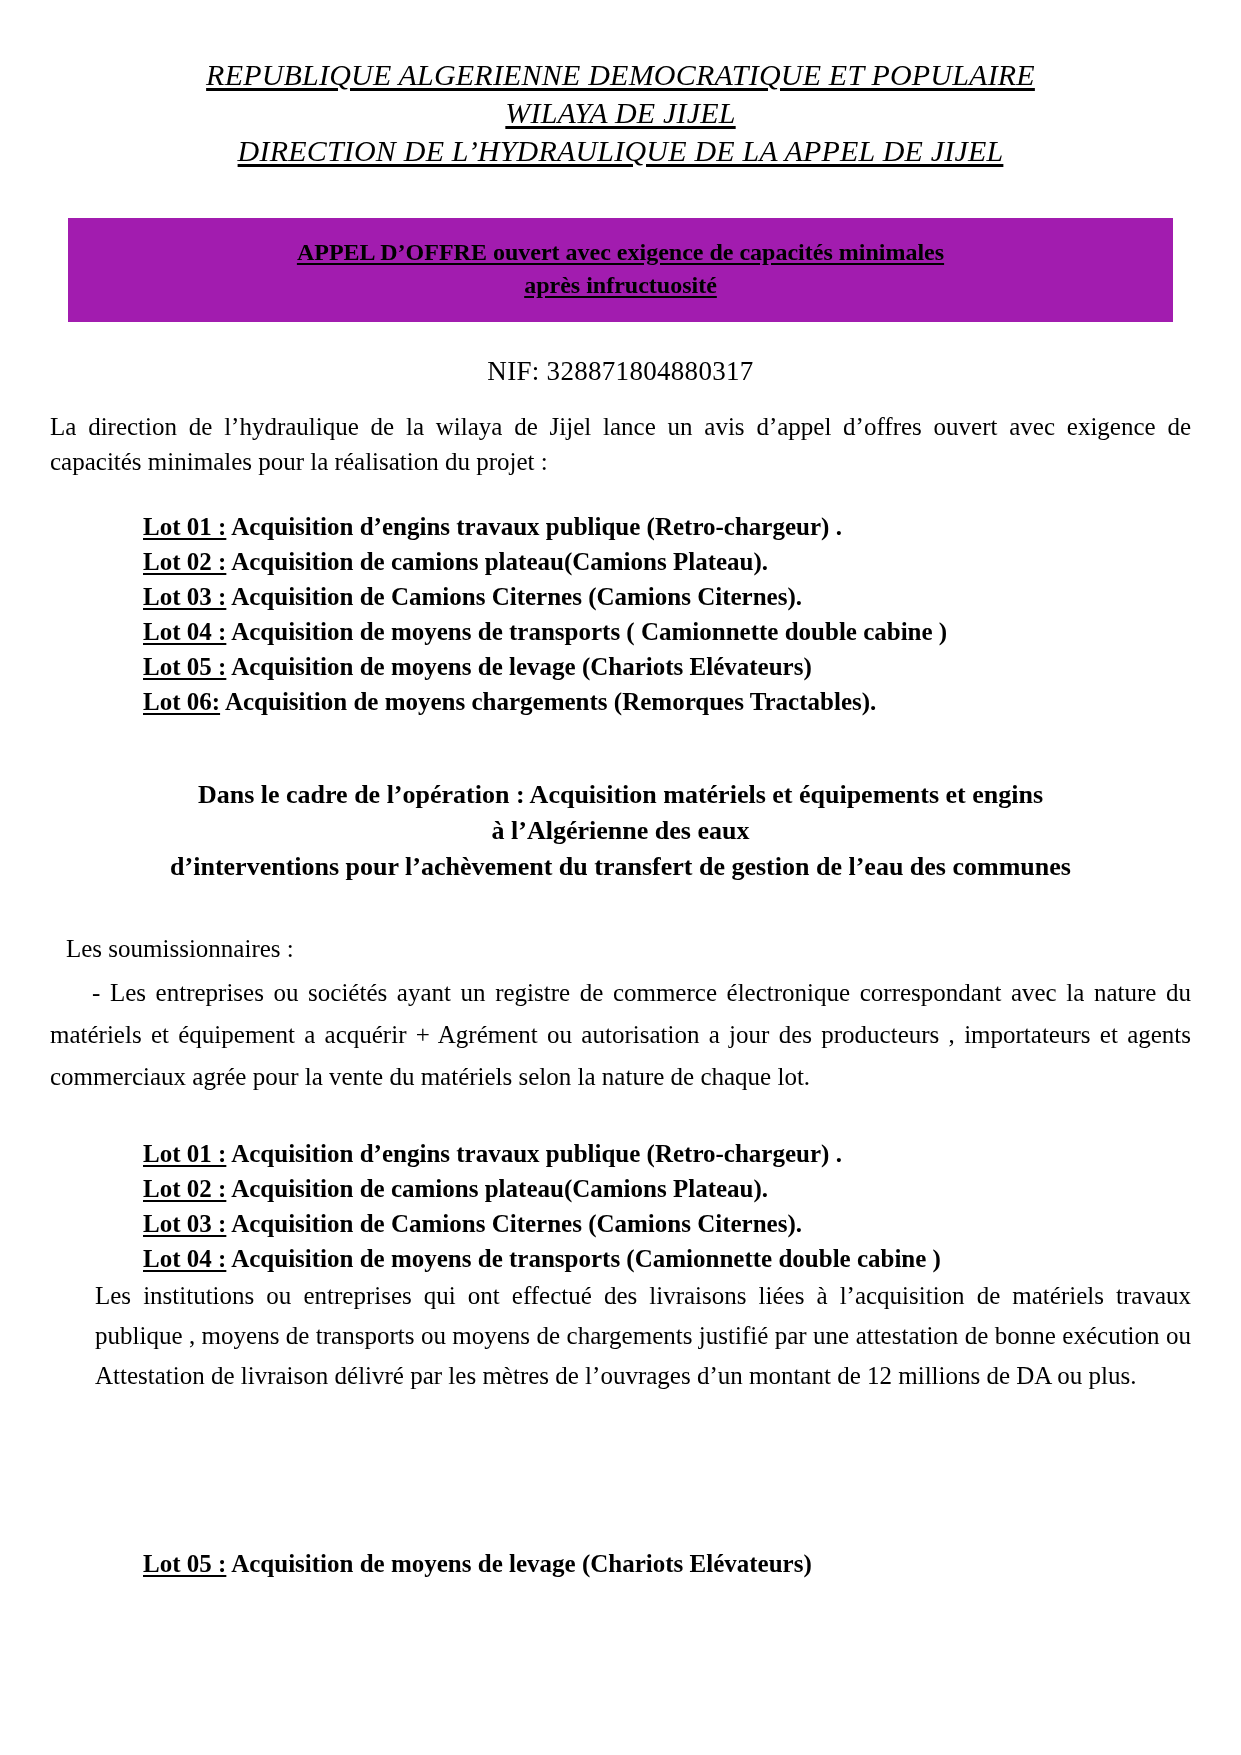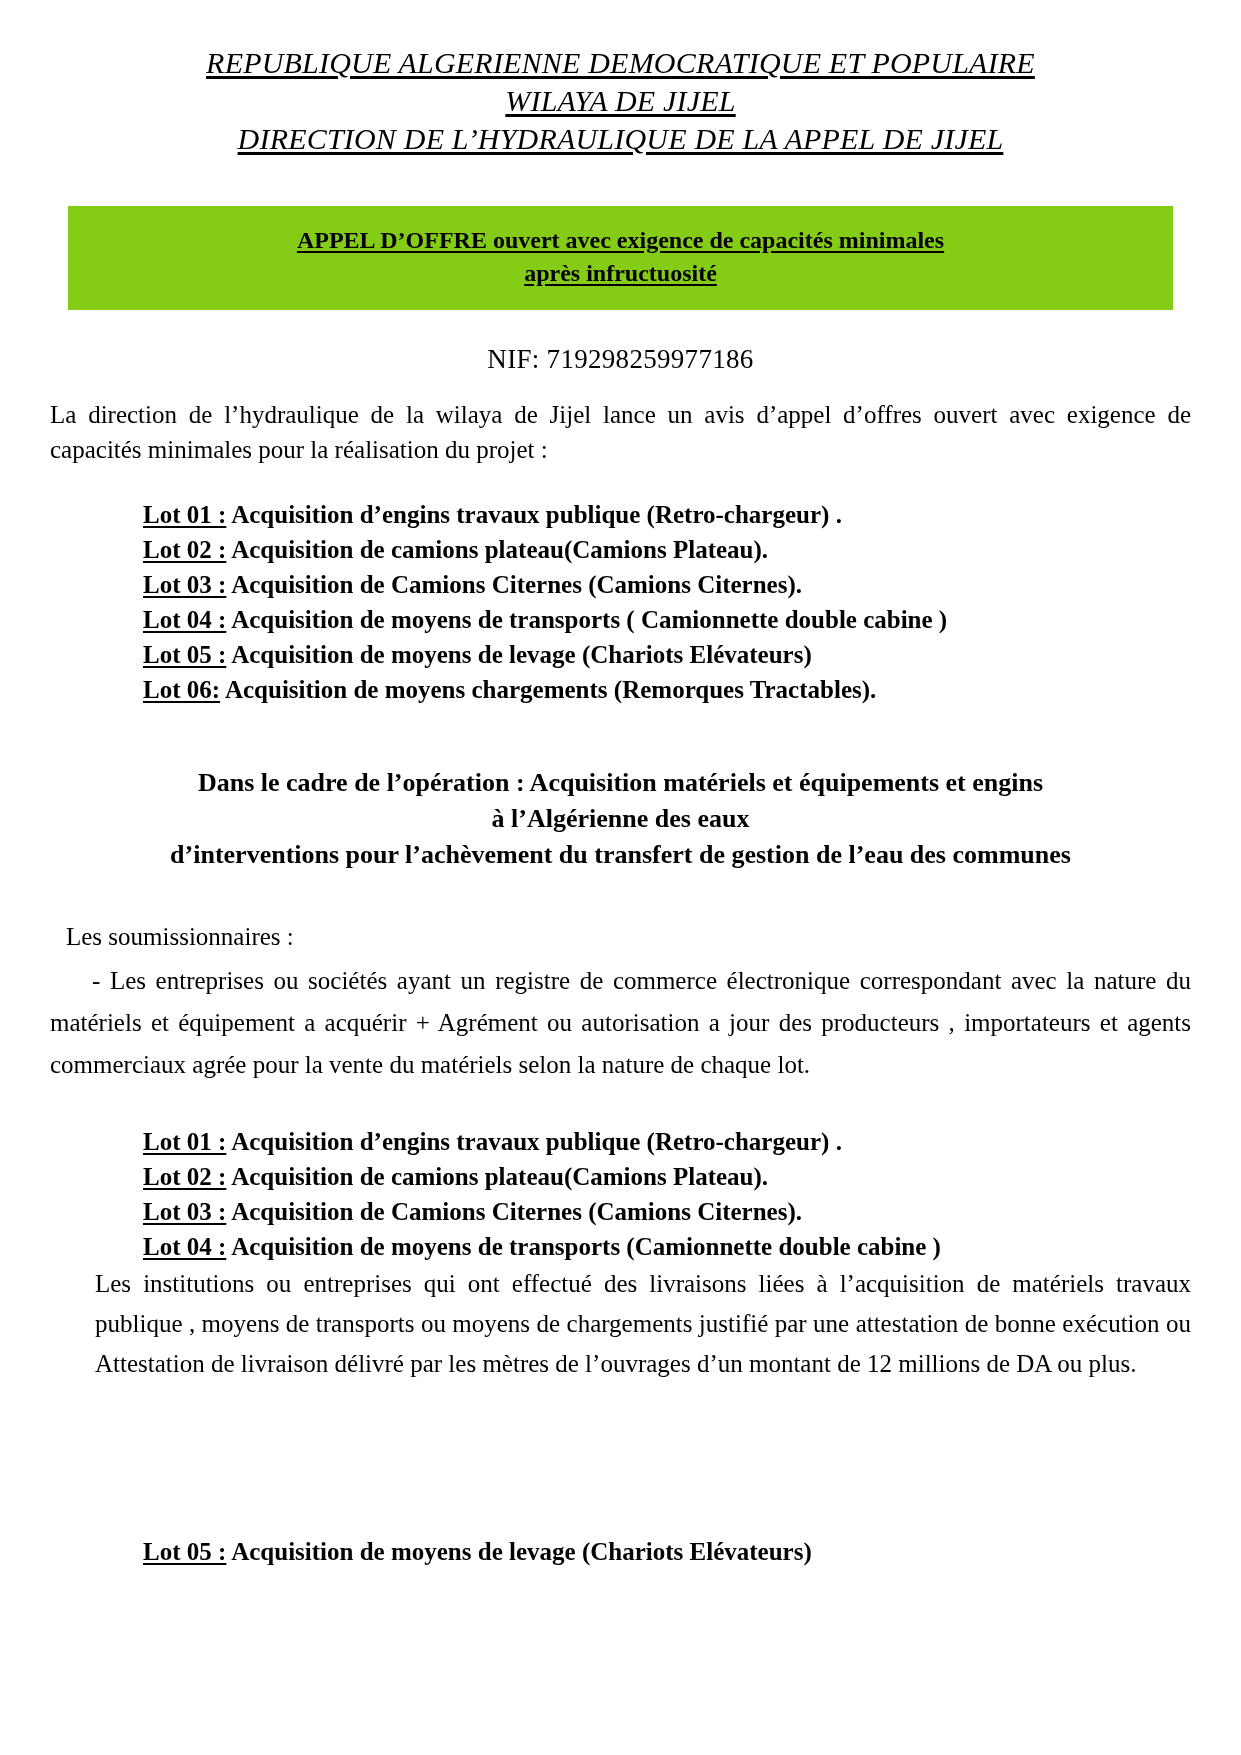--- a/index.html
+++ b/index.html
@@ -19,39 +19,39 @@
     position: relative;
     width: 1241px;
     height: 1755px;
     box-sizing: border-box;
     padding: 0;
   }
 
   
   .doc-header {
     text-align: center;
-    margin-top: 44px;
+    margin-top: 56px;
   }
   .doc-header .hline {
     font-style: italic;
     font-weight: normal;
     font-size: 30px;
     line-height: 38px;
     letter-spacing: 0.2px;
     white-space: nowrap;
   }
   .doc-header .hline span.u {
     text-decoration: underline;
     text-underline-offset: 3px;
   }
 
   
   .banner {
     margin: 48px 68px 0 68px;
-    background: #84cc16;
+    background: #a21caf;
     padding: 18px 10px 20px 10px;
     text-align: center;
   }
   .banner .bline {
     font-weight: bold;
     font-size: 24px;
     line-height: 33px;
   }
   .banner .bline span.u {
     text-decoration: underline;
@@ -154,21 +154,21 @@
     <div class="hline"><span class="u">REPUBLIQUE ALGERIENNE DEMOCRATIQUE ET POPULAIRE</span></div>
     <div class="hline"><span class="u">WILAYA DE JIJEL</span></div>
     <div class="hline"><span class="u">DIRECTION DE   L’HYDRAULIQUE DE LA APPEL  DE  JIJEL</span></div>
   </div>
 
   <div class="banner">
     <div class="bline"><span class="u">APPEL D’OFFRE ouvert avec exigence de capacités minimales</span></div>
     <div class="bline"><span class="u">après infructuosité </span></div>
   </div>
 
-  <div class="nif">NIF: 719298259977186</div>
+  <div class="nif">NIF: 328871804880317</div>
 
   <div class="para">La direction de l’hydraulique de la wilaya de Jijel lance un avis d’appel d’offres ouvert avec exigence de capacités minimales pour la réalisation du projet :</div>
 
   <div class="lot-block">
     <div class="lot-line"><span class="lbl">Lot 01 :</span><span> Acquisition d’engins travaux publique (Retro-chargeur) .</span></div>
     <div class="lot-line"><span class="lbl">Lot 02 :</span><span> Acquisition de camions plateau(Camions Plateau).</span></div>
     <div class="lot-line"><span class="lbl">Lot 03 :</span><span> Acquisition de Camions Citernes (Camions Citernes).</span></div>
     <div class="lot-line"><span class="lbl">Lot 04 :</span><span> Acquisition de moyens de transports ( Camionnette double cabine )</span></div>
     <div class="lot-line"><span class="lbl">Lot 05 :</span><span> Acquisition de moyens de levage (Chariots Elévateurs)</span></div>
     <div class="lot-line"><span class="lbl">Lot 06:</span><span> Acquisition de moyens chargements (Remorques Tractables).</span></div>

